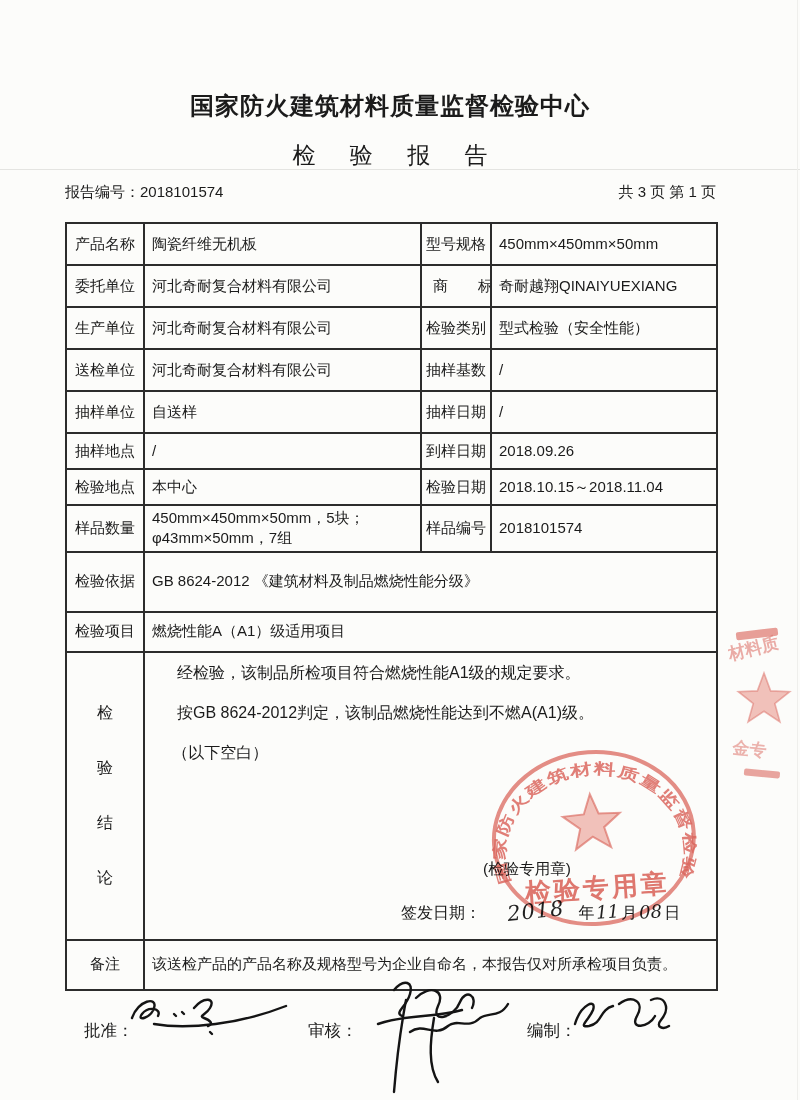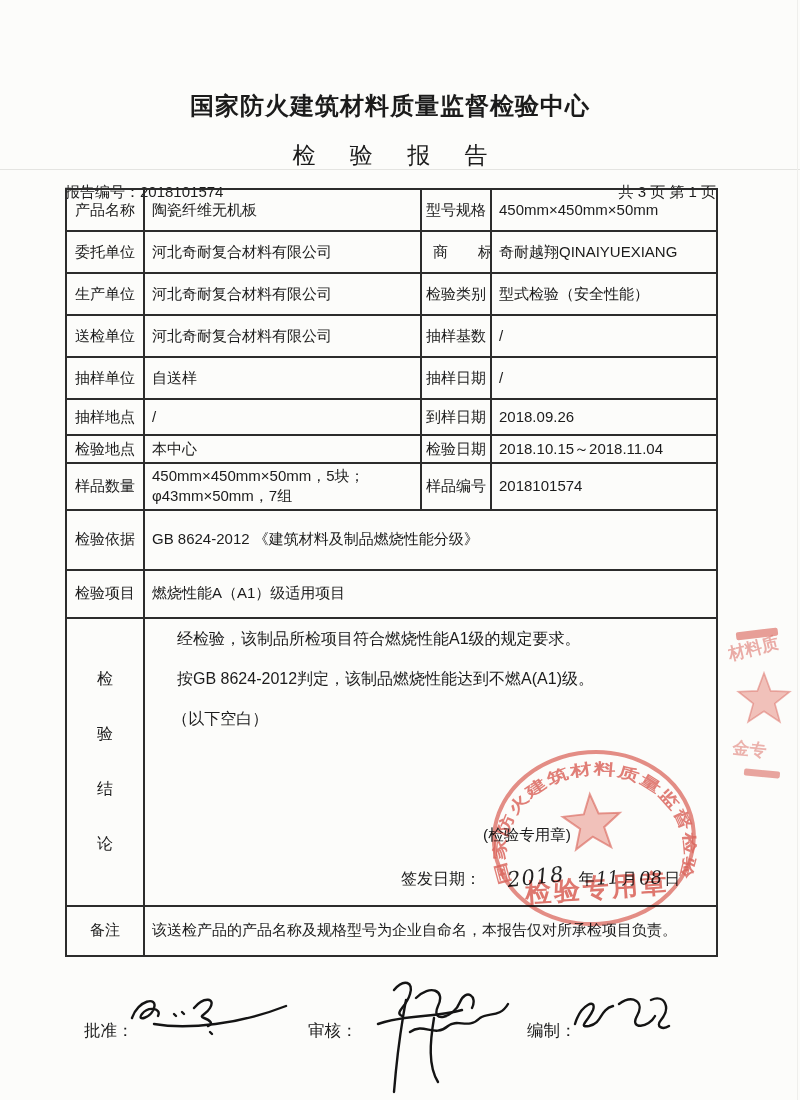--- a/index.html
+++ b/index.html
@@ -11,21 +11,21 @@
   .edge-line { position:absolute; top:0; right:2px; width:1px; height:1100px; background:#efefec; }
 
   .center-name { position:absolute; top:90px; left:0; width:780px; text-align:center;
     font-size:24px; font-weight:bold; letter-spacing:1px; }
   .report-title { position:absolute; top:140px; left:0; width:794px; text-align:center;
     font-size:23px; font-weight:normal; letter-spacing:14px; }
 
   .meta-row { position:absolute; top:183px; left:65px; width:651px;
     display:flex; justify-content:space-between; font-size:15px; font-weight:500; }
 
-  table.report { position:absolute; left:65px; top:188px; width:651px;
+  table.report { position:absolute; left:65px; top:222px; width:651px;
     border-collapse:collapse; table-layout:fixed; }
   table.report td { border:2px solid #2c2c2c; font-size:15px; font-weight:500;
     vertical-align:middle; overflow:hidden; }
   td.lbl { text-align:center; padding:2px 4px; }
   td.lbl-justify { padding:2px 11px; white-space:pre; }
   td.val { text-align:left; padding:2px 7px; line-height:1.35; }
 
   .conc-wrap { position:relative; width:100%; height:284px; }
   .conc-lines { position:absolute; top:10px; left:0; right:6px; }
   .conc-lines p { font-size:16px; margin:0 0 21px 0; text-indent:2em; line-height:1.2; }
@@ -103,37 +103,37 @@
       <td class="val">自送样</td>
       <td class="lbl">抽样日期</td>
       <td class="val">/</td>
     </tr>
     <tr style="height:36px">
       <td class="lbl">抽样地点</td>
       <td class="val">/</td>
       <td class="lbl">到样日期</td>
       <td class="val">2018.09.26</td>
     </tr>
-    <tr style="height:28px">
+    <tr style="height:36px">
       <td class="lbl">检验地点</td>
       <td class="val">本中心</td>
       <td class="lbl">检验日期</td>
       <td class="val">2018.10.15～2018.11.04</td>
     </tr>
     <tr style="height:46px">
       <td class="lbl">样品数量</td>
       <td class="val">450mm×450mm×50mm，5块；φ43mm×50mm，7组</td>
       <td class="lbl">样品编号</td>
       <td class="val">2018101574</td>
     </tr>
     <tr style="height:60px">
       <td class="lbl">检验依据</td>
       <td class="val" colspan="3">GB 8624-2012 《建筑材料及制品燃烧性能分级》</td>
     </tr>
-    <tr style="height:48px">
+    <tr style="height:40px">
       <td class="lbl">检验项目</td>
       <td class="val" colspan="3">燃烧性能A（A1）级适用项目</td>
     </tr>
     <tr style="height:288px">
       <td class="lbl">
         <div class="conc-label">
           <span>检</span>
           <span>验</span>
           <span>结</span>
           <span>论</span>

